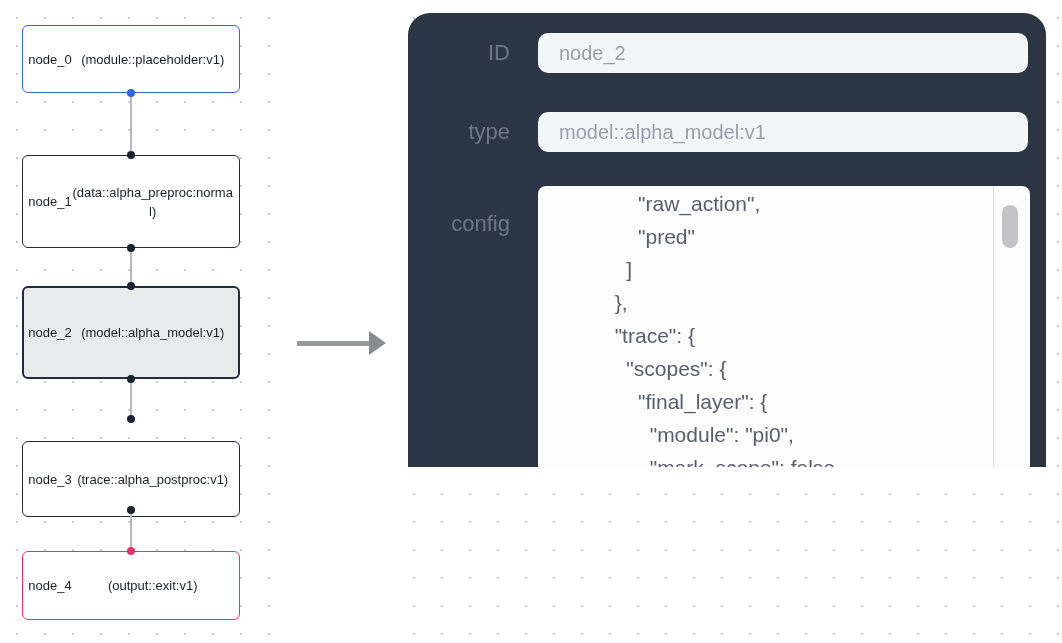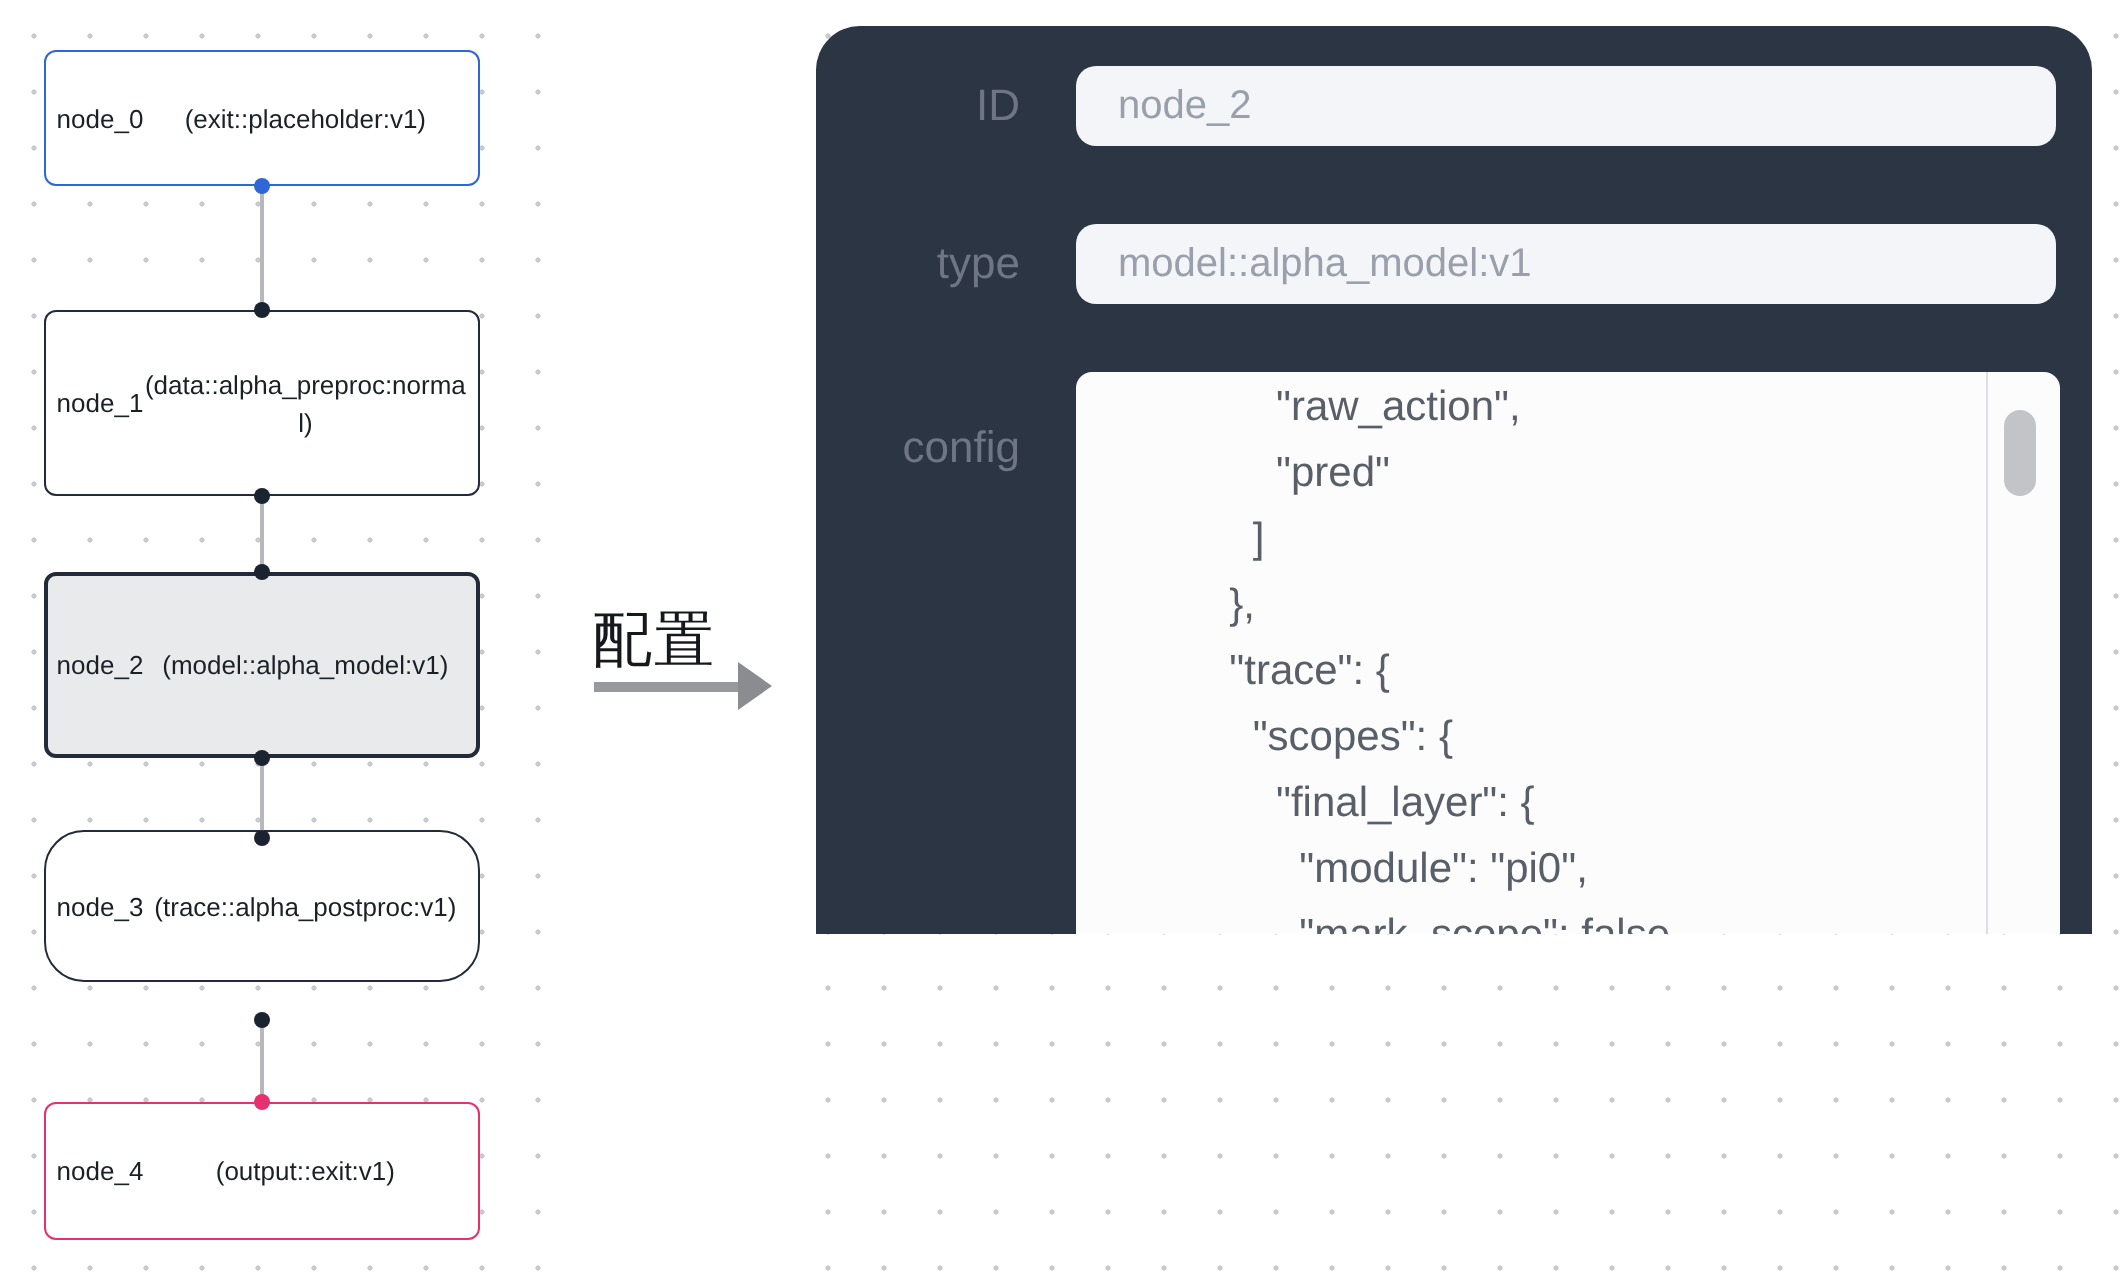--- a/index.html
+++ b/index.html
@@ -17,21 +17,21 @@
   
   .node{position:absolute;left:22px;width:218px;box-sizing:border-box;
         background:#ffffff;border:1.5px solid #232b3a;border-radius:6px;
         display:flex;flex-direction:row;align-items:center;justify-content:center;
         color:#1b2027;text-align:center;}
   .node .nm{font-size:13px;line-height:19px;}
   .node .tp{font-size:13px;line-height:19px;width:162px;word-break:break-all;}
   #node-0{top:25px;height:68px;border-color:#2f66d8;}
   #node-1{top:155px;height:93px;}
   #node-2{top:286px;height:93px;border-width:2px;background:#e9eaec;}
-  #node-3{top:415px;height:76px;border-radius:20px;}
+  #node-3{top:441px;height:76px;}
   #node-4{top:551px;height:69px;border-color:#e5326f;}
 
   .port{position:absolute;left:127px;width:8px;height:8px;border-radius:50%;background:#1b2230;z-index:3;}
   .edge{position:absolute;left:130px;width:1.5px;background:#b6b8bb;z-index:1;}
 
   
   #transfer-label{position:absolute;left:296px;top:300px;width:90px;
                   font-size:30px;color:#15181d;letter-spacing:1px;}
   #arrow-shaft{position:absolute;left:297px;top:341px;width:74px;height:5px;background:#98999c;}
   #arrow-head{position:absolute;left:369px;top:331px;width:0;height:0;
@@ -75,21 +75,21 @@
 
   <div id="flow-canvas" class="dots">
 
     <div class="edge" style="top:95px;height:58px;"></div>
     <div class="edge" style="top:250px;height:34px;"></div>
     <div class="edge" style="top:381px;height:36px;"></div>
     <div class="edge" style="top:512px;height:37px;"></div>
 
     <div id="node-0" class="node">
       <div class="nm">node_0</div>
-      <div class="tp">(exit::placeholder:v1)</div>
+      <div class="tp">(module::placeholder:v1)</div>
     </div>
     <div class="port" style="top:89px;background:#2f66d8;"></div>
 
     <div class="port" style="top:151px;"></div>
     <div id="node-1" class="node">
       <div class="nm">node_1</div>
       <div class="tp">(data::alpha_preproc:normal)</div>
     </div>
     <div class="port" style="top:244px;"></div>
 
@@ -107,21 +107,20 @@
     </div>
     <div class="port" style="top:506px;"></div>
 
     <div class="port" style="top:547px;background:#e5326f;"></div>
     <div id="node-4" class="node">
       <div class="nm">node_4</div>
       <div class="tp">(output::exit:v1)</div>
     </div>
   </div>
 
-  <div id="transfer-label">配置</div>
   <div id="arrow-shaft"></div>
   <div id="arrow-head"></div>
 
   <div id="panel-canvas" class="dots">
     <div id="config-panel">
 
       <div id="id-label" class="f-label">ID</div>
       <input id="id-input" class="f-input" type="text" value="node_2" style="">
 
       <div id="type-label" class="f-label">type</div>

